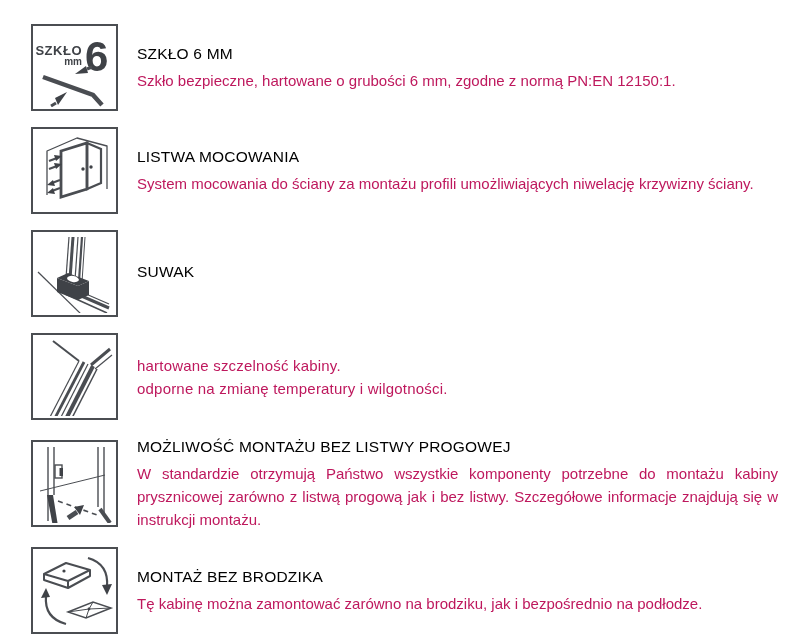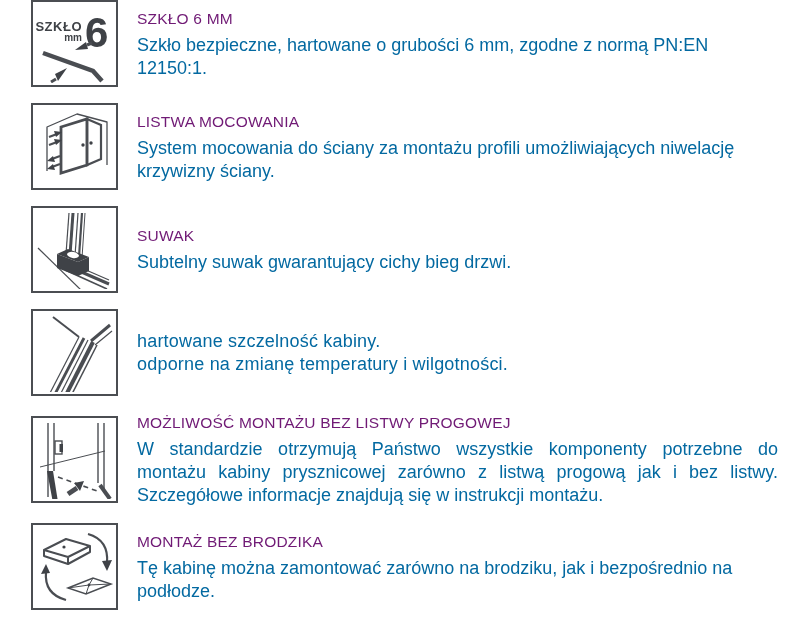--- a/index.html
+++ b/index.html
@@ -1,24 +1,24 @@
 <!DOCTYPE html>
 <html><head>
 <meta charset="utf-8">
 <style>
   html,body{margin:0;padding:0;background:#ffffff;}
   body{width:800px;height:643px;overflow:hidden;font-family:"Liberation Sans",sans-serif;}
-  .page{box-sizing:border-box;padding:0 22px 0 31px;}
+  .page{box-sizing:border-box;padding:24px 22px 0 31px;}
   .row{display:flex;align-items:center;margin-bottom:16px;}
   .icon-box{width:83px;height:83px;border:2px solid #4b4e52;background:#fff;flex:0 0 auto;
             margin-right:19px;display:flex;align-items:center;justify-content:center;}
   .icon-box svg{display:block;}
   .text{flex:1;min-width:0;}
-  .title{font-size:15.5px;color:#701a75;line-height:22px;margin:0 0 4px 0;letter-spacing:.2px;}
-  .desc{font-size:18px;color:#0369a1;line-height:23px;margin:0;}
+  .title{font-size:15.5px;color:#000000;line-height:22px;margin:0 0 4px 0;letter-spacing:.2px;}
+  .desc{font-size:15px;color:#be185d;line-height:23px;margin:0;}
   .pair .title,.pair .desc{line-height:23px;margin:0;letter-spacing:.2px;}
   .justify{text-align:justify;}
   .ic-stroke{stroke:#4a4d52;fill:none;}
   .ic-fill{fill:#3f4247;stroke:none;}
   .ic-txt{fill:#3f4247;font-family:"Liberation Sans",sans-serif;font-weight:bold;}
 </style>
 </head>
 <body>
 
 <div class="page">
@@ -79,21 +79,20 @@
         <line class="ic-stroke" stroke-width="3" x1="28" y1="54" x2="74" y2="74"></line>
         <line class="ic-stroke" stroke-width="1.6" x1="30" y1="60" x2="72" y2="79"></line>
         <polygon class="ic-fill" points="22,44 33,39 54,47 43,52"></polygon>
         <polygon class="ic-fill" points="22,44 43,52 43,66 22,58"></polygon>
         <polygon class="ic-fill" points="43,52 54,47 54,61 43,66"></polygon>
         <ellipse cx="38" cy="45" rx="6" ry="3" fill="#ffffff" transform="rotate(10 38 45)"></ellipse>
       </svg>
     </div>
     <div class="text">
       <p class="title">SUWAK</p>
-      <p class="desc">Subtelny suwak gwarantujący cichy bieg drzwi.</p>
     </div>
   </div>
 
   <div class="row">
     <div class="icon-box">
       <svg width="79" height="79" viewBox="0 0 79 79">
         <line class="ic-stroke" stroke-width="1.2" x1="14" y1="82" x2="44" y2="24"></line>
         <line class="ic-stroke" stroke-width="2.8" x1="19" y1="83" x2="49" y2="25"></line>
         <line class="ic-stroke" stroke-width="1.2" x1="24" y1="84" x2="53" y2="27"></line>
         <line class="ic-stroke" stroke-width="4" x1="30" y1="84" x2="58" y2="29"></line>

